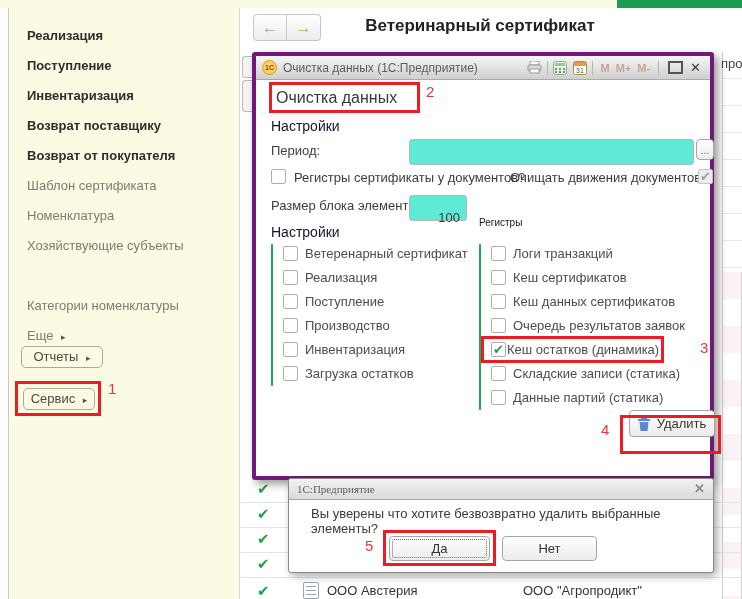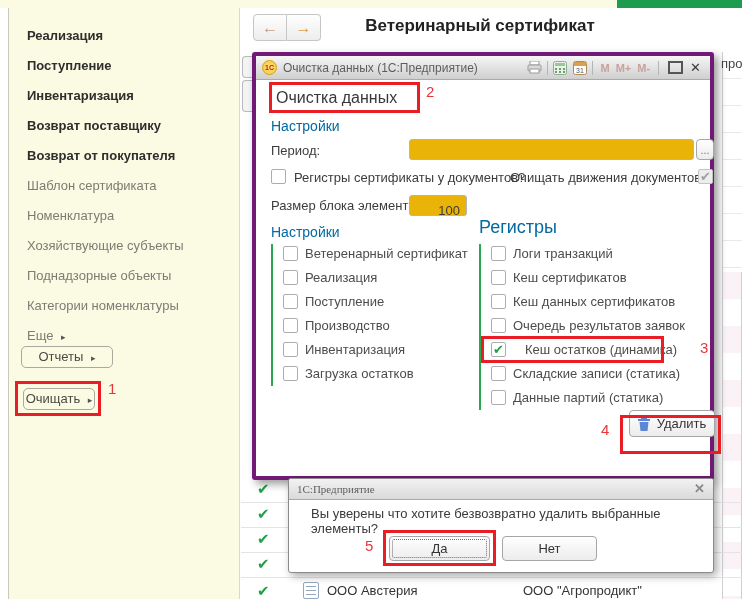--- a/index.html
+++ b/index.html
@@ -45,23 +45,23 @@
             background:linear-gradient(#f6f6f6,#cfcfcf);border-bottom:1px solid #aaa;display:flex;align-items:center;}
   .logo1c{width:15px;height:15px;border-radius:50%;background:radial-gradient(#ffe27a,#f5c63c);border:1px solid #d99f18;
           margin:0 6px 0 6px;display:flex;align-items:center;justify-content:center;
           font-size:7px;font-weight:bold;color:#d6121f;box-sizing:border-box;}
   .dlgtitle{font-size:12px;color:#5e5e5e;flex:1;white-space:nowrap;overflow:hidden;}
   .tb-icons{display:flex;align-items:center;margin-right:6px;}
   .tb-sep{width:1px;height:14px;background:#b5b5b5;margin:0 5px;}
   .micon{color:#c7a39a;font-size:11px;font-weight:bold;margin:0 3px;}
   .maxicon{width:11px;height:9px;border:2px solid #555;margin:0 4px;}
   .closeicon{color:#3a3a3a;font-size:13px;font-weight:bold;margin:0 3px;cursor:pointer;}
-  .green{color:#0369a1;}
+  .green{color:#0f172a;}
   .fieldlabel{color:#3c3c3c;}
-  .inputbox{border:1px solid #b5b5b5;border-radius:3px;background:#eab308;box-sizing:border-box;line-height:19px;padding:5px 6px;}
+  .inputbox{border:1px solid #b5b5b5;border-radius:3px;background:#5eead4;box-sizing:border-box;line-height:19px;padding:12px 6px;}
   .cb{position:absolute;width:15px;height:15px;border:1px solid #adadad;border-radius:2px;background:#fff;
       display:flex;align-items:center;justify-content:center;box-sizing:border-box;cursor:pointer;}
   .cb span{color:#21a048;font-size:13px;font-weight:bold;line-height:1;}
   .cb.disabled{background:#ededed;border-color:#c3c3c3;}
   .cb.disabled span{color:#9aa2a8;}
   .cbrow{position:absolute;height:24px;}
   .cbrow .cb{top:4px;}
   .cbrow .cblabel{position:absolute;top:4px;color:#4c4c4c;white-space:nowrap;}
   .vbar{position:absolute;width:2px;background:#2aa84f;}
   .button1c{position:absolute;border:1px solid #a6a6a6;border-radius:4px;background:linear-gradient(#ffffff,#ececec);
@@ -84,32 +84,31 @@
 
 <div class="abs sidebar">
   <div class="sb-item sb-bold" style="top:13px">Реализация</div>
   <div class="sb-item sb-bold" style="top:43px">Поступление</div>
   <div class="sb-item sb-bold" style="top:73px">Инвентаризация</div>
   <div class="sb-item sb-bold" style="top:133px">Возврат от покупателя</div>
   <div class="sb-item sb-bold" style="top:103px">Возврат поставщику</div>
   <div class="sb-item sb-dim" style="top:163px">Шаблон сертификата</div>
   <div class="sb-item sb-dim" style="top:193px">Номенклатура</div>
   <div class="sb-item sb-dim" style="top:223px">Хозяйствующие субъекты</div>
-  <div class="sb-item sb-dim" style="top:253px">Поднадзорные объекты</div>
   <div class="sb-item sb-dim" style="top:283px">Категории номенклатуры</div>
   <div class="sb-item sb-dim" style="top:313px">
     <span>Еще</span>
     <span class="sb-arrow">▸</span>
   </div>
-  <div class="sb-btn" style="left:12px;top:338px;width:92px">
+  <div class="sb-btn" style="left:12px;top:338px;width:82px">
     <span>Отчеты</span>
     <span class="sb-arrow">▸</span>
   </div>
   <div class="sb-btn" style="left:14px;top:380px;width:72px">
-    <span>Очищать</span>
+    <span>Сервис</span>
     <span class="sb-arrow">▸</span>
   </div>
   <div class="redbox" style="left:6px;top:373px;width:86px;height:35px"></div>
 </div>
 <span class="abs ann" style="left:108px;top:380px">1</span>
 
 <div class="abs navgroup">
   <div class="navbtn b">
       <span>←</span>
     </div>
@@ -238,21 +237,21 @@
       </span>
       <span class="cblabel" style="left:22px">Инвентаризация</span>
     </div>
   <div class="cbrow" style="left:27px;top:306px">
       <span class="cb">
         <span></span>
       </span>
       <span class="cblabel" style="left:22px">Загрузка остатков</span>
     </div>
 
-  <div class="abs green" style="left:223px;top:161px;font-size:18px">Регистры</div>
+  <div class="abs green" style="left:223px;top:161px;font-size:10px">Регистры</div>
   <div class="vbar" style="left:223px;top:188px;height:166px"></div>
   <div class="cbrow" style="left:235px;top:186px">
       <span class="cb">
         <span></span>
       </span>
       <span class="cblabel" style="left:22px">Логи транзакций</span>
     </div>
   <div class="cbrow" style="left:235px;top:210px">
       <span class="cb">
         <span></span>
@@ -268,21 +267,21 @@
   <div class="cbrow" style="left:235px;top:258px">
       <span class="cb">
         <span></span>
       </span>
       <span class="cblabel" style="left:22px">Очередь результатов заявок</span>
     </div>
   <div class="cbrow" style="left:235px;top:282px">
       <span class="cb">
         <span>✔</span>
       </span>
-      <span class="cblabel" style="left:34px">Кеш остатков (динамика)</span>
+      <span class="cblabel" style="left:16px">Кеш остатков (динамика)</span>
     </div>
   <div class="cbrow" style="left:235px;top:306px">
       <span class="cb">
         <span></span>
       </span>
       <span class="cblabel" style="left:22px">Складские записи (статика)</span>
     </div>
   <div class="cbrow" style="left:235px;top:330px">
       <span class="cb">
         <span></span>

